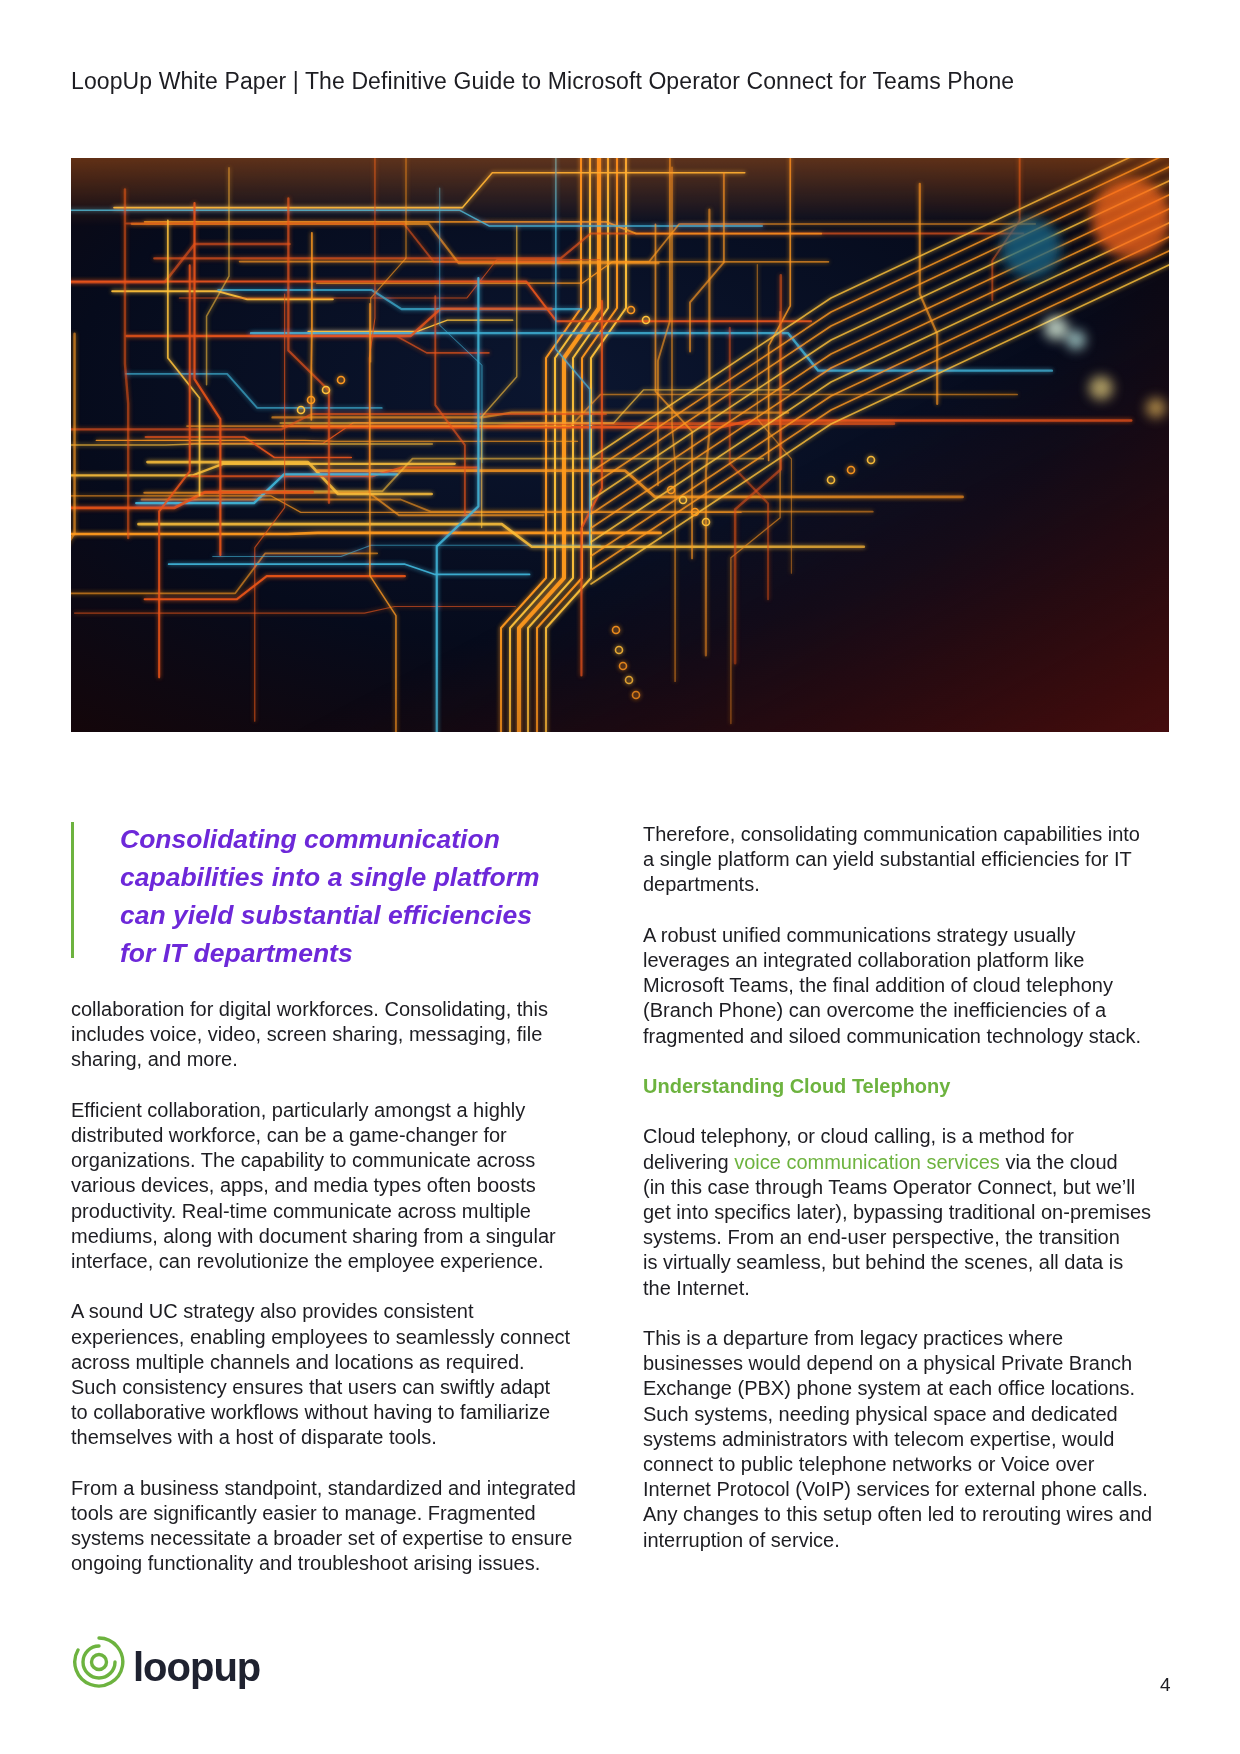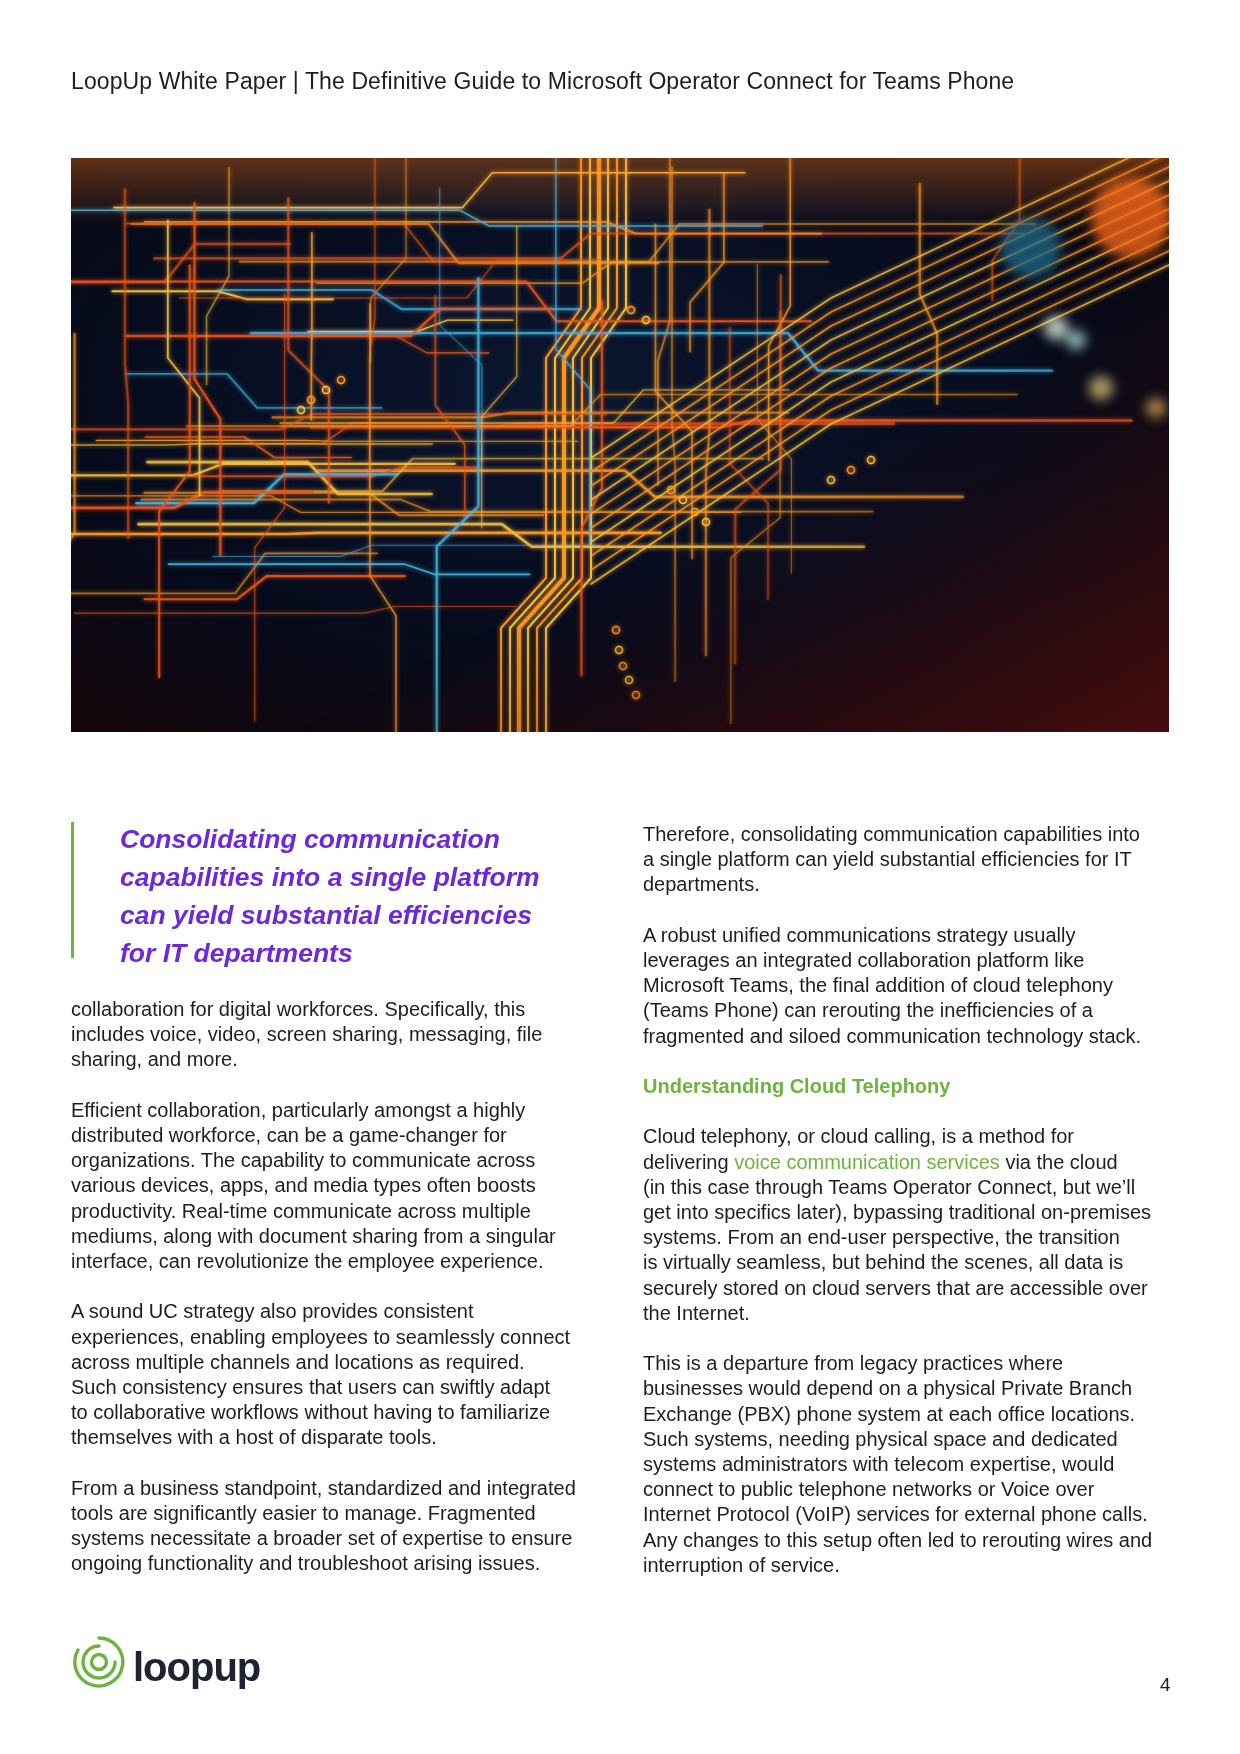--- a/index.html
+++ b/index.html
@@ -208,21 +208,21 @@
 <div class="quote-bar"></div>
 <div class="quote">
   <span>Consolidating communication</span>
   <span>capabilities into a single platform</span>
   <span>can yield substantial efficiencies</span>
   <span>for IT departments</span>
 </div>
 
 <div class="col col-left">
   <div class="para">
-    <span class="line">collaboration for digital workforces. Specifically, this</span>
+    <span class="line">collaboration for digital workforces. Consolidating, this</span>
     <span class="line">includes voice, video, screen sharing, messaging, file</span>
     <span class="line">sharing, and more.</span>
   </div>
   <div class="para">
     <span class="line">Efficient collaboration, particularly amongst a highly</span>
     <span class="line">distributed workforce, can be a game-changer for</span>
     <span class="line">organizations. The capability to communicate across</span>
     <span class="line">various devices, apps, and media types often boosts</span>
     <span class="line">productivity. Real-time communicate across multiple</span>
     <span class="line">mediums, along with document sharing from a singular</span>
@@ -247,32 +247,31 @@
 <div class="col col-right">
   <div class="para">
     <span class="line">Therefore, consolidating communication capabilities into</span>
     <span class="line">a single platform can yield substantial efficiencies for IT</span>
     <span class="line">departments.</span>
   </div>
   <div class="para">
     <span class="line">A robust unified communications strategy usually</span>
     <span class="line">leverages an integrated collaboration platform like</span>
     <span class="line">Microsoft Teams, the final addition of cloud telephony</span>
-    <span class="line">(Teams Phone) can rerouting the inefficiencies of a</span>
+    <span class="line">(Branch Phone) can overcome the inefficiencies of a</span>
     <span class="line">fragmented and siloed communication technology stack.</span>
   </div>
   <div class="subhead">Understanding Cloud Telephony</div>
   <div class="para">
     <span class="line">Cloud telephony, or cloud calling, is a method for</span>
     <span class="line"><span>delivering </span><span class="link">voice communication services</span><span> via the cloud</span></span>
     <span class="line">(in this case through Teams Operator Connect, but we’ll</span>
     <span class="line">get into specifics later), bypassing traditional on-premises</span>
     <span class="line">systems. From an end-user perspective, the transition</span>
     <span class="line">is virtually seamless, but behind the scenes, all data is</span>
-    <span class="line">securely stored on cloud servers that are accessible over</span>
     <span class="line">the Internet.</span>
   </div>
   <div class="para">
     <span class="line">This is a departure from legacy practices where</span>
     <span class="line">businesses would depend on a physical Private Branch</span>
     <span class="line">Exchange (PBX) phone system at each office locations.</span>
     <span class="line">Such systems, needing physical space and dedicated</span>
     <span class="line">systems administrators with telecom expertise, would</span>
     <span class="line">connect to public telephone networks or Voice over</span>
     <span class="line">Internet Protocol (VoIP) services for external phone calls.</span>

